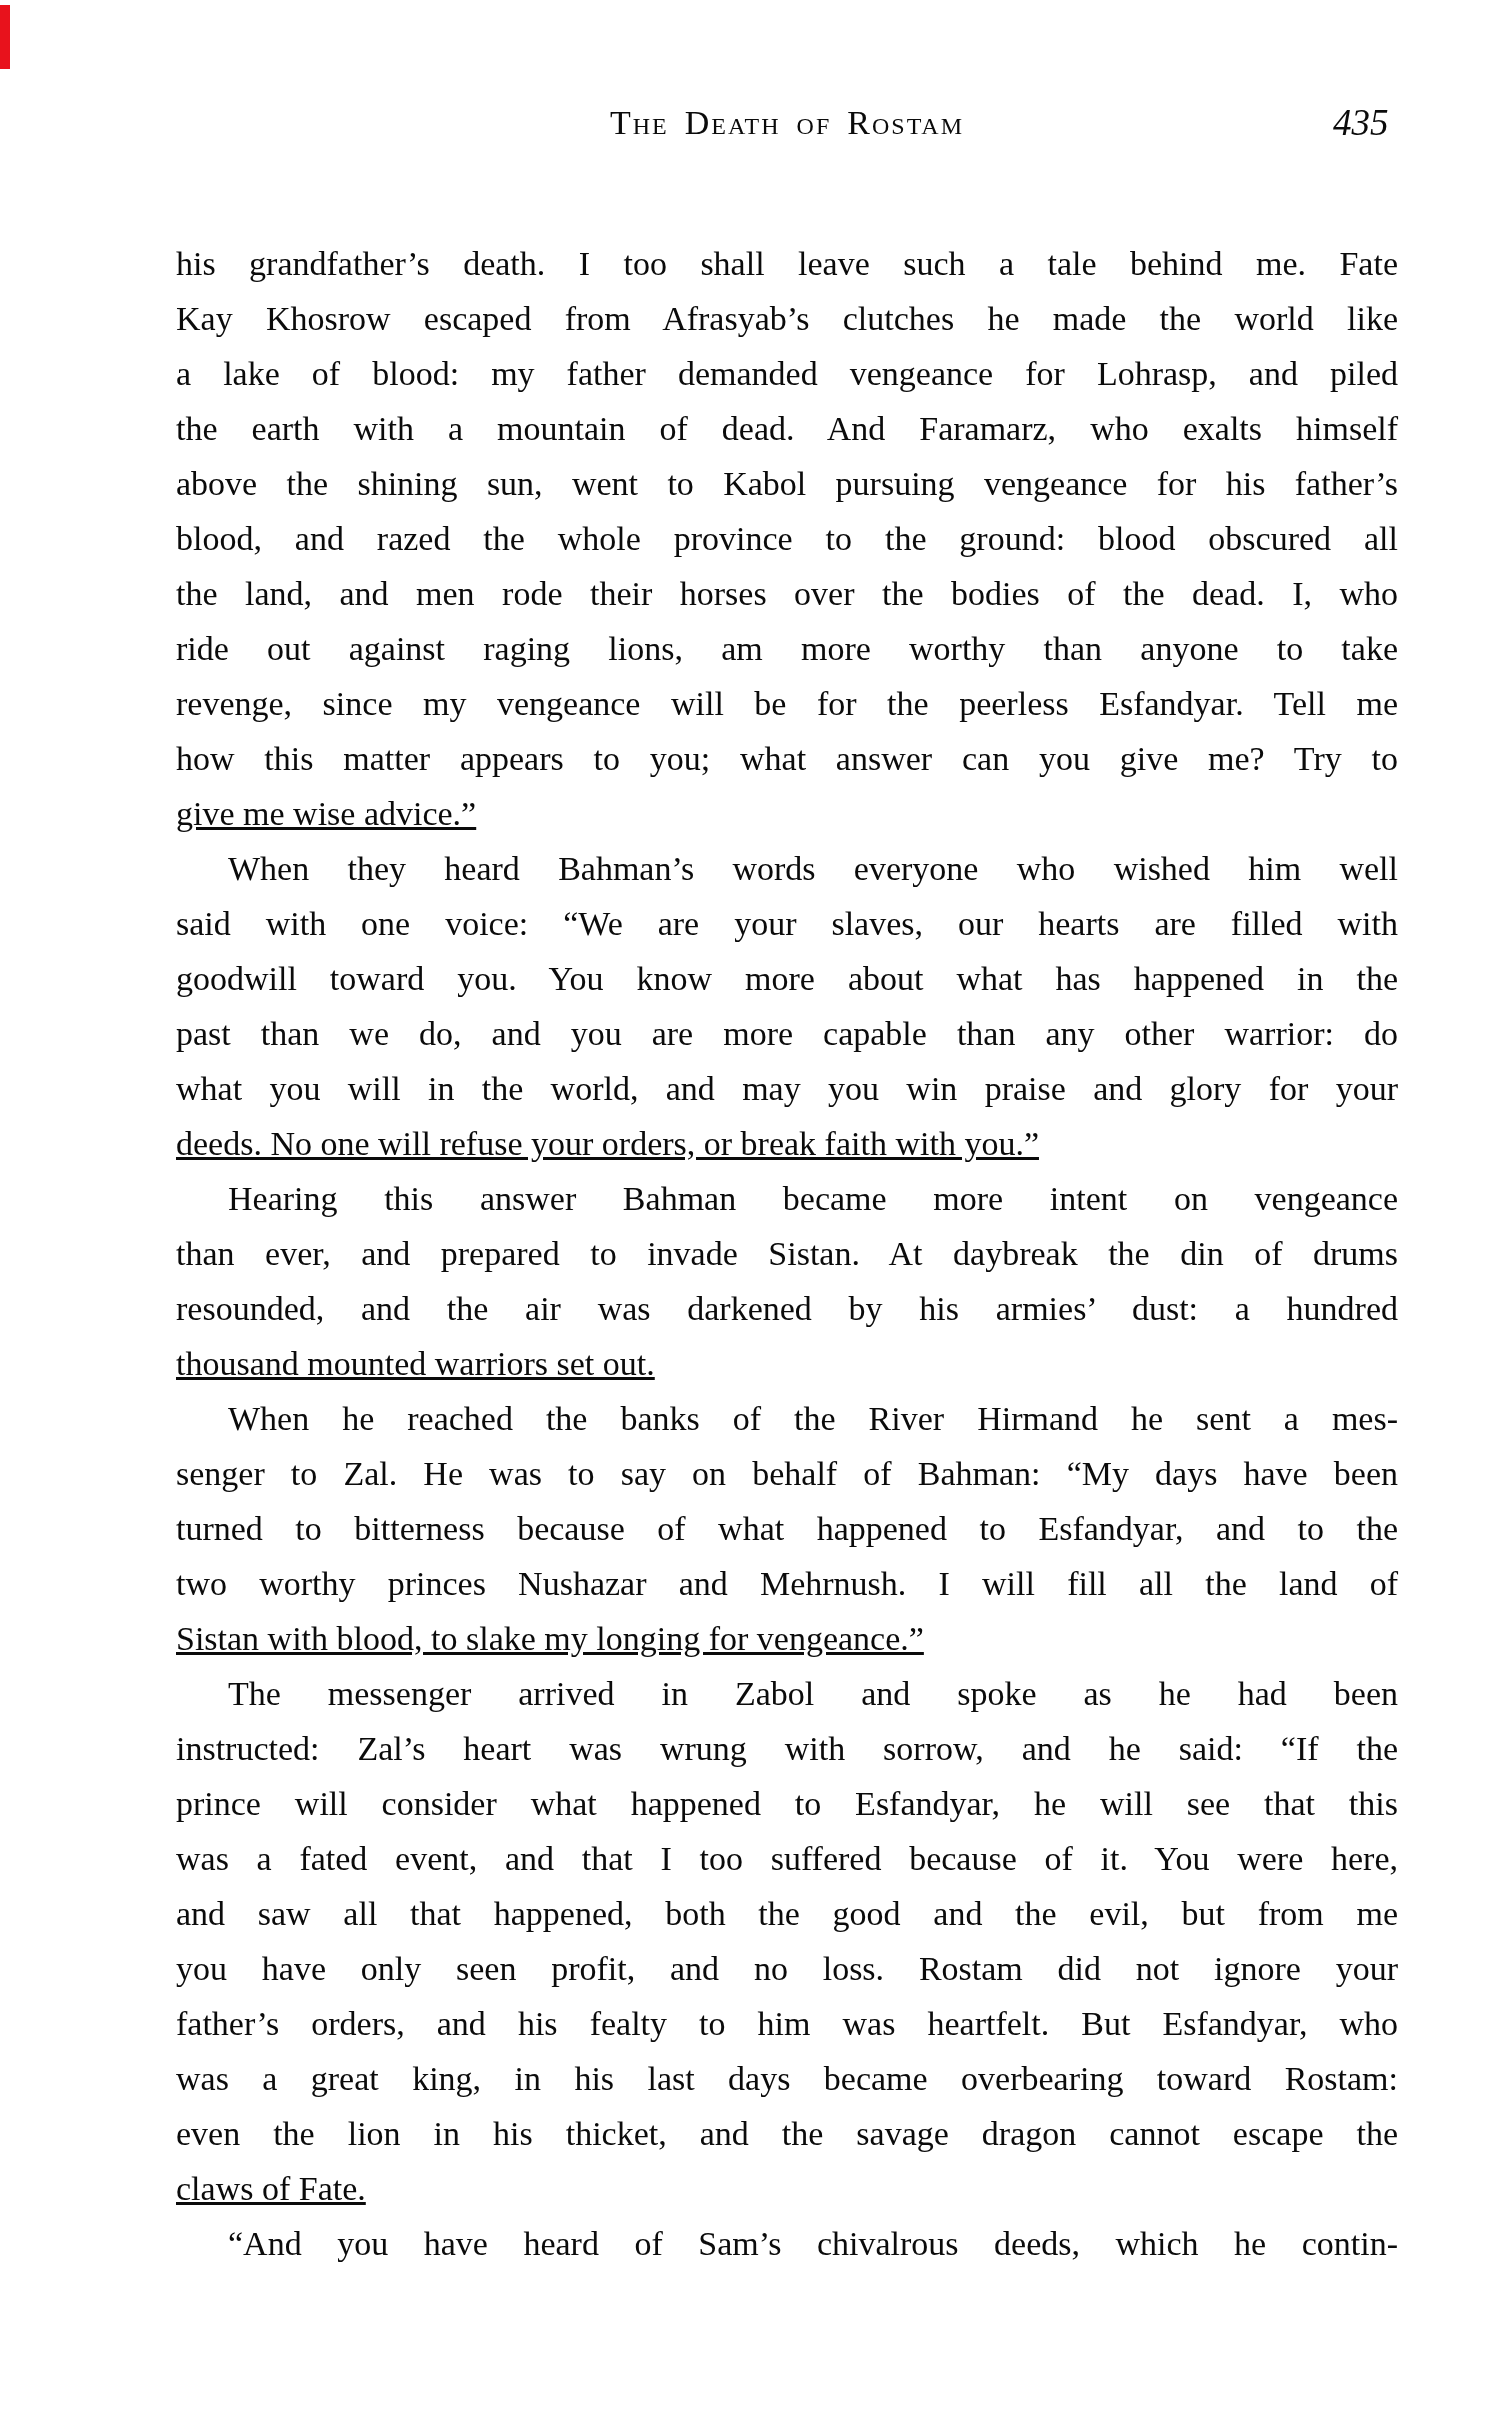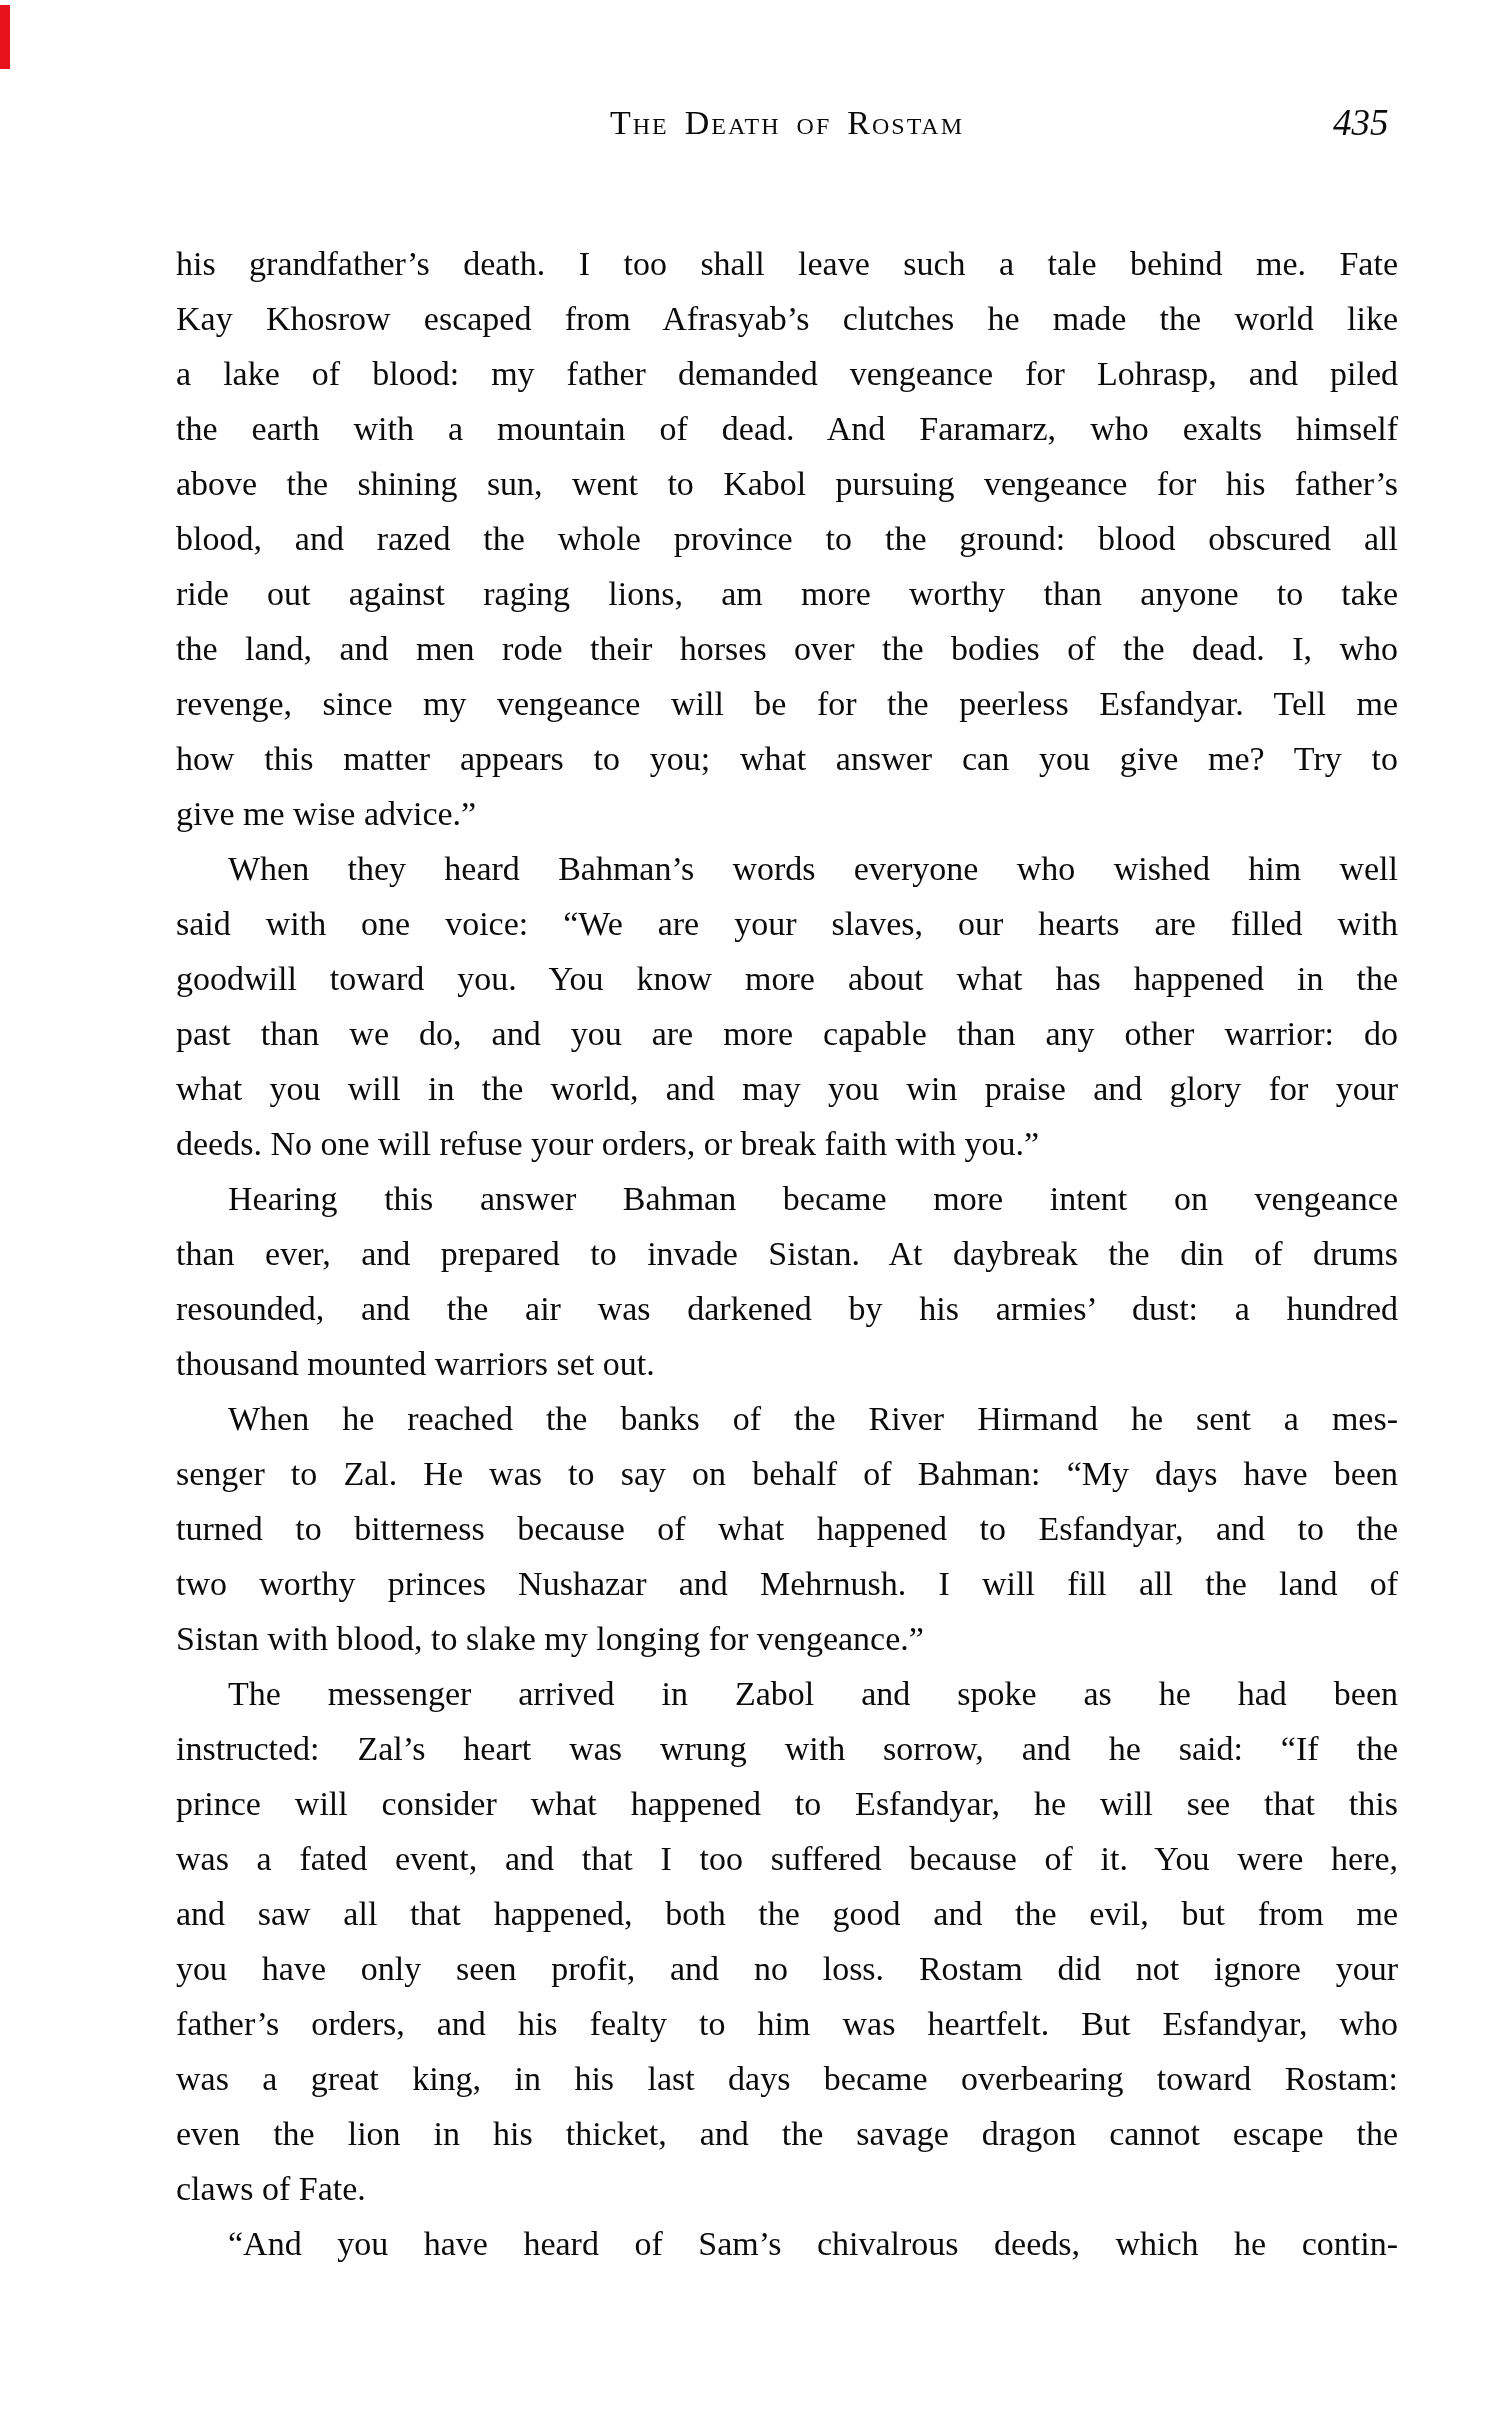--- a/index.html
+++ b/index.html
@@ -68,20 +68,21 @@
     margin: 0;
     padding: 0;
   }
   .line {
     text-align: justify;
     text-align-last: justify;
     white-space: normal;
   }
   .line.flush {
     text-align-last: left;
+    text-decoration: underline;
   }
   .line.indent {
     text-indent: 52px;
   }
 </style>
 </head>
 <body>
 
 <div class="page">
 
@@ -93,22 +94,22 @@
   </div>
 
   <div class="body-text" id="body-text">
       <div class="para">
         <div class="line">his grandfather’s death. I too shall leave such a tale behind me. Fate</div>
         <div class="line">Kay Khosrow escaped from Afrasyab’s clutches he made the world like</div>
         <div class="line">a lake of blood: my father demanded vengeance for Lohrasp, and piled</div>
         <div class="line">the earth with a mountain of dead. And Faramarz, who exalts himself</div>
         <div class="line">above the shining sun, went to Kabol pursuing vengeance for his father’s</div>
         <div class="line">blood, and razed the whole province to the ground: blood obscured all</div>
+        <div class="line">the land, and men rode their horses over the bodies of the dead. I, who</div>
         <div class="line">ride out against raging lions, am more worthy than anyone to take</div>
-        <div class="line">the land, and men rode their horses over the bodies of the dead. I, who</div>
         <div class="line">revenge, since my vengeance will be for the peerless Esfandyar. Tell me</div>
         <div class="line">how this matter appears to you; what answer can you give me? Try to</div>
         <div class="line flush">give me wise advice.”</div>
       </div>
       <div class="para">
         <div class="line indent">When they heard Bahman’s words everyone who wished him well</div>
         <div class="line">said with one voice: “We are your slaves, our hearts are filled with</div>
         <div class="line">goodwill toward you. You know more about what has happened in the</div>
         <div class="line">past than we do, and you are more capable than any other warrior: do</div>
         <div class="line">what you will in the world, and may you win praise and glory for your</div>

